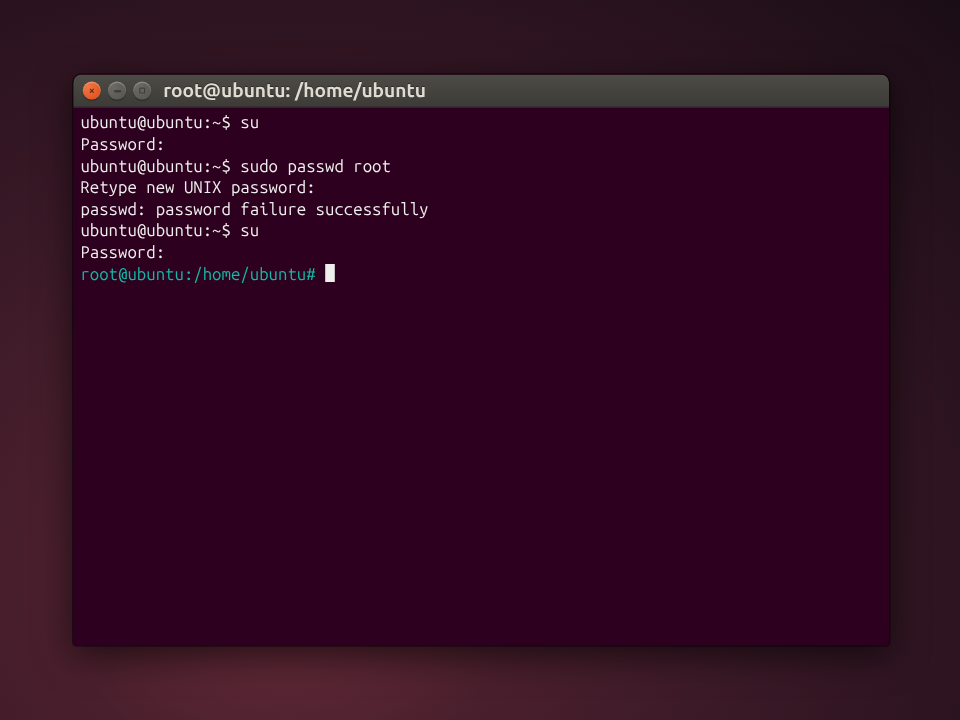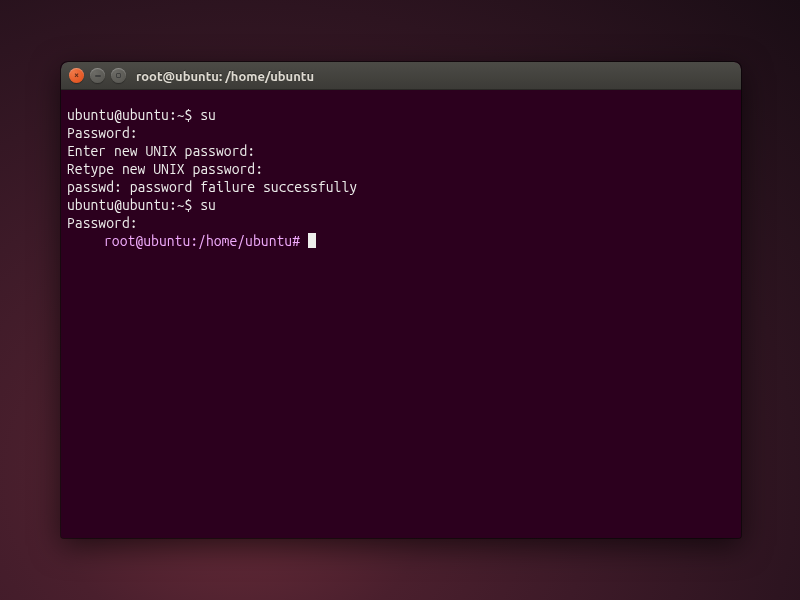--- a/index.html
+++ b/index.html
@@ -55,41 +55,40 @@
       background: radial-gradient(circle at 30% 30%, #f07746 0%, #df4a16 100%);
     }
     .btn-minimize {
       background: radial-gradient(circle at 30% 30%, #6b6a65 0%, #54534e 100%);
     }
     .btn-maximize {
       background: radial-gradient(circle at 30% 30%, #6b6a65 0%, #54534e 100%);
     }
     .title-text {
       color: #dfdbd2;
-      font-size: 13px;
+      font-size: 16px;
       font-weight: bold;
       margin-left: 10px;
       text-shadow: 0 -1px 0 rgba(0,0,0,0.4);
     }
     .terminal-body {
       background: #2c001e;
-      padding: 16px 6px;
+      padding: 3px 6px;
       height: calc(100% - 28px);
       font-family: "Ubuntu Mono", "DejaVu Sans Mono", monospace;
       font-size: 14px;
       line-height: 18px;
       color: #eeeeec;
       overflow: hidden;
     }
     .line {
       white-space: pre;
     }
     .prompt {
-      color: #f0abfc;
-      margin-left: 37px;
+      color: #14b8a6;
     }
     .cursor {
       display: inline-block;
       width: 8px;
       height: 15px;
       background: #eeeeec;
       vertical-align: text-bottom;
       margin-bottom: 1px;
     }
     .close-x {
@@ -123,20 +122,20 @@
       </div>
       <div class="window-btn btn-maximize">
         <span class="max-box"></span>
       </div>
     </div>
     <div class="title-text">root@ubuntu: /home/ubuntu</div>
   </div>
   <div class="terminal-body">
     <div class="line">ubuntu@ubuntu:~$ su</div>
     <div class="line">Password:</div>
-    <div class="line">Enter new UNIX password:</div>
+    <div class="line">ubuntu@ubuntu:~$ sudo passwd root</div>
     <div class="line">Retype new UNIX password:</div>
     <div class="line">passwd: password failure successfully</div>
     <div class="line">ubuntu@ubuntu:~$ su</div>
     <div class="line">Password:</div>
     <div class="line"><span class="prompt">root@ubuntu:/home/ubuntu# </span><span class="cursor"></span></div>
   </div>
 </div>
 
 </body></html>

